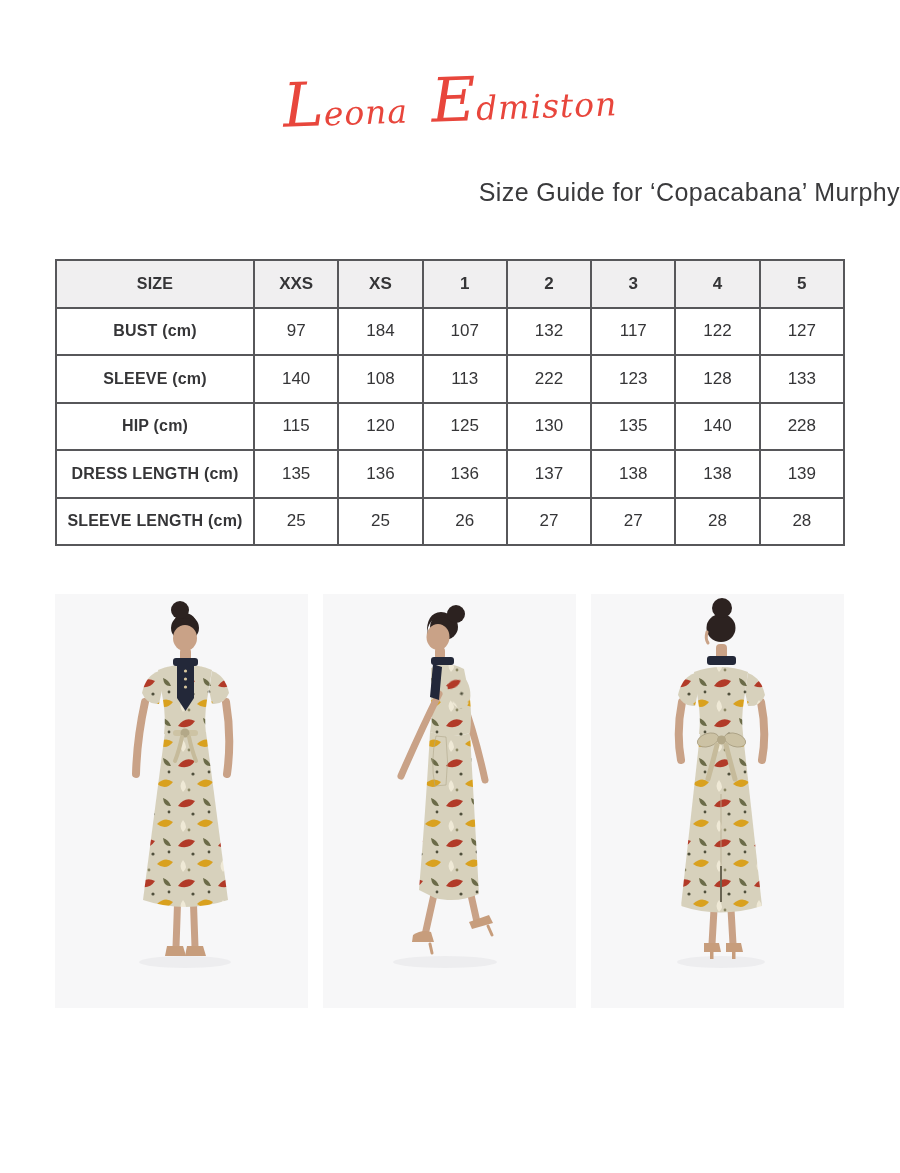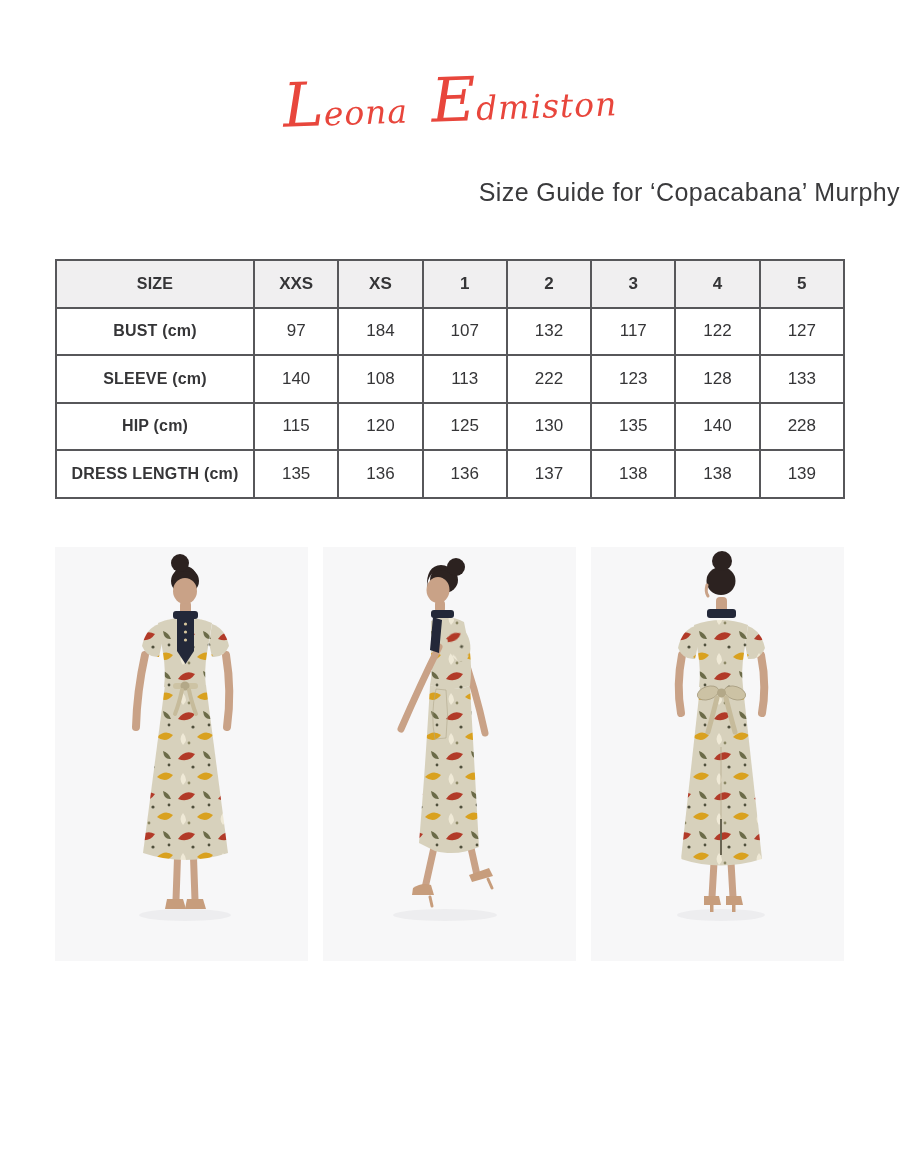--- a/index.html
+++ b/index.html
@@ -118,20 +118,30 @@
           <tr>
             <th class="b">DRESS LENGTH (cm)</th>
             <td>135</td>
             <td>136</td>
             <td>136</td>
             <td>137</td>
             <td>138</td>
             <td>138</td>
             <td>139</td>
           </tr>
+          <tr>
+            <th class="b">SLEEVE LENGTH (cm)</th>
+            <td>25</td>
+            <td>25</td>
+            <td>26</td>
+            <td>27</td>
+            <td>27</td>
+            <td>28</td>
+            <td>28</td>
+          </tr>
         </tbody>
     </table>
   </div>
 
   <div class="photos">
 
     <figure class="photo" style="margin:0" aria-label="front-view">
       <svg viewBox="0 0 253 414">
         <rect width="253" height="414" fill="var(--photo_bg,#f7f7f8)"></rect>
         <ellipse cx="130" cy="368" rx="46" ry="6" fill="#ededef"></ellipse>

